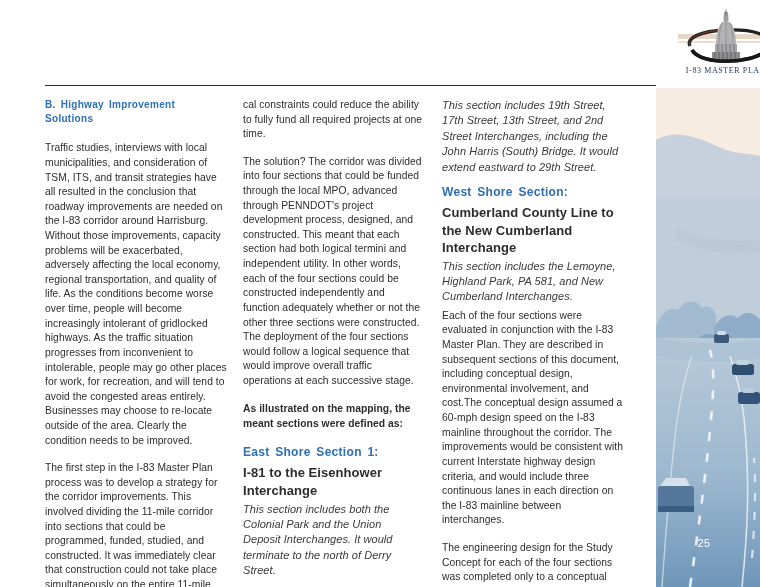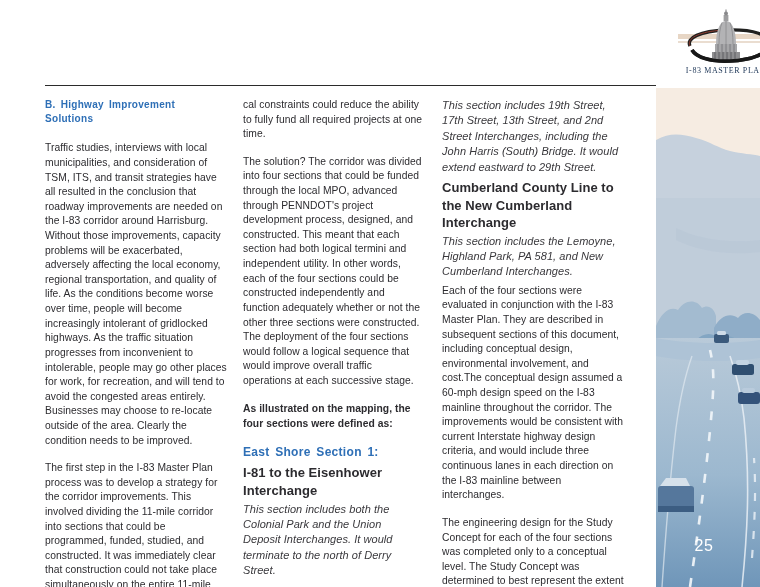--- a/index.html
+++ b/index.html
@@ -30,21 +30,21 @@
   }
   .sub-heading{font-weight:bold;font-size:13px;line-height:1.35;margin:0 0 2px;}
   .desc{font-style:italic;font-size:11px;line-height:1.4;color:#39383c;margin:0 0 4px;}
   .lead-in{font-weight:bold;margin:13px 0 2px;line-height:1.45;}
 
   
   .photo-strip{position:absolute;left:656px;top:88px;width:104px;height:499px;overflow:hidden;}
   .photo-strip svg{display:block;}
   .page-number{
     position:absolute;left:0;top:449px;width:96px;text-align:center;
-    color:#ffffff;font-size:16px;letter-spacing:.5px;
+    color:#ffffff;font-size:11px;letter-spacing:.5px;
   }
 </style>
 </head>
 <body>
 
 <div class="top-rule"></div>
 
 <div class="logo">
   <svg width="100" height="74" viewBox="0 0 100 74">
 
@@ -91,35 +91,36 @@
 
 <div class="col col-1">
   <div class="main-heading">B. Highway Improvement Solutions</div>
   <p>Traffic studies, interviews with local municipalities, and consideration of TSM, ITS, and transit strategies have all resulted in the conclusion that roadway improvements are needed on the I-83 corridor around Harrisburg. Without those improvements, capacity problems will be exacerbated, adversely affecting the local economy, regional transportation, and quality of life. As the conditions become worse over time, people will become increasingly intolerant of gridlocked highways.  As the traffic situation progresses from inconvenient to intolerable, people may go other places for work, for recreation, and will tend to avoid the congested areas entirely.  Businesses may choose to re-locate outside of the area.  Clearly the condition needs to be improved.</p>
   <p>The first step in the I-83 Master Plan process was to develop a strategy for the corridor improvements.  This involved dividing the 11-mile corridor into sections that could be programmed, funded, studied, and constructed.  It was immediately clear that construction could not take place simultaneously on the entire 11-mile corridor because of the insurmountable problems caused by traffic maintenance during construction, which could in turn cause economic hardship.  In addition, fis-</p>
 </div>
 
 <div class="col col-2">
   <p>cal constraints could reduce the ability to fully fund all required projects at one time.</p>
   <p>The solution?  The corridor was divided into four sections that could be funded through the local MPO, advanced through PENNDOT's project development process, designed, and constructed.  This meant that each section had both logical termini and independent utility.  In other words, each of the four sections could be constructed independently and function adequately whether or not the other three sections were constructed.  The deployment of the four sections would follow a logical sequence that would improve overall traffic operations at each successive stage.</p>
-  <p class="lead-in">As illustrated on the mapping, the four sections were defined as:</p>
+  <p class="lead-in">As illustrated on the mapping, the meant sections were defined as:</p>
 
   <div class="sec-heading">East Shore Section 1:</div>
   <div class="sub-heading">I-81 to the Eisenhower Interchange</div>
   <div class="desc">This section includes both the Colonial Park and the Union Deposit Interchanges.  It would terminate to the north of Derry Street.</div>
 
   <div class="sec-heading">East Harris Section 2:</div>
   <div class="sub-heading">The Eisenhower Interchange</div>
   <div class="desc">This section includes the local access to the Harrisburg East Mall and Derry Street. It would extend westward to 29th Street.</div>
 
 </div>
 
 <div class="col col-3">
   <div class="desc">This section includes 19th Street, 17th Street, 13th Street, and 2nd Street Interchanges, including the John Harris (South) Bridge. It would extend eastward to 29th Street.</div>
 
+  <div class="sec-heading" style="margin-top:9px;">West Shore Section:</div>
   <div class="sub-heading">Cumberland County Line to the New Cumberland Interchange</div>
   <div class="desc" style="">This section includes the Lemoyne, Highland Park, PA 581, and New Cumberland Interchanges.</div>
 
   <p>Each of the four sections were evaluated in conjunction with the I-83 Master Plan. They are described in subsequent sections of this document, including conceptual design, environmental involvement, and cost.The conceptual design assumed a 60-mph design speed on the I-83 mainline throughout the corridor.  The improvements would be consistent with current Interstate highway design criteria, and would include three continuous lanes in each direction on the I-83 mainline between interchanges.</p>
   <p>The engineering design for the Study Concept for each of the four sections was completed only to a conceptual level. The Study Concept was determined to best represent the extent of disturbance, magnitude of environmental impacts, and construction cost that would occur when the project advances through the design and construction phases.</p>
 </div>
 
 <div class="photo-strip">
   <svg width="104" height="499" viewBox="0 0 104 499">
     <defs>

